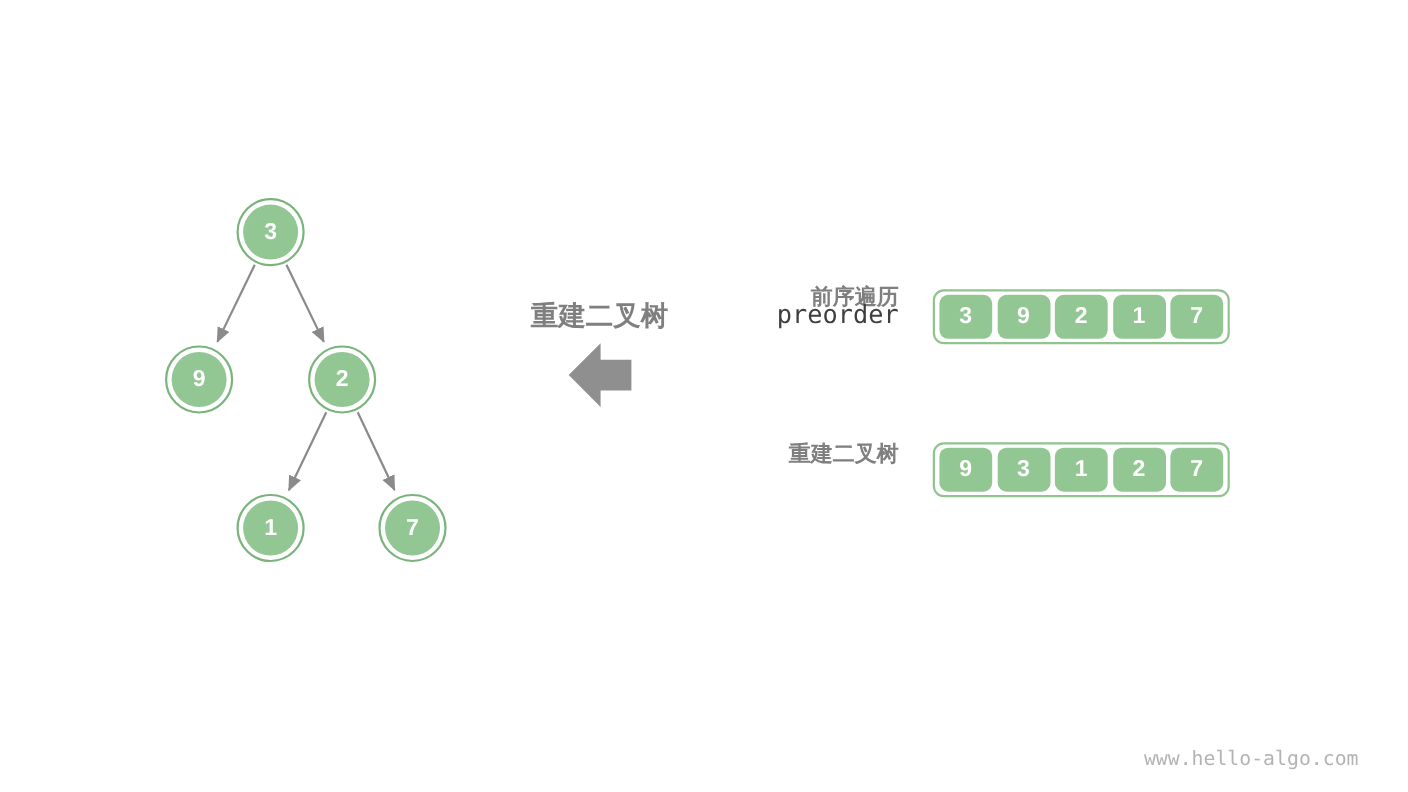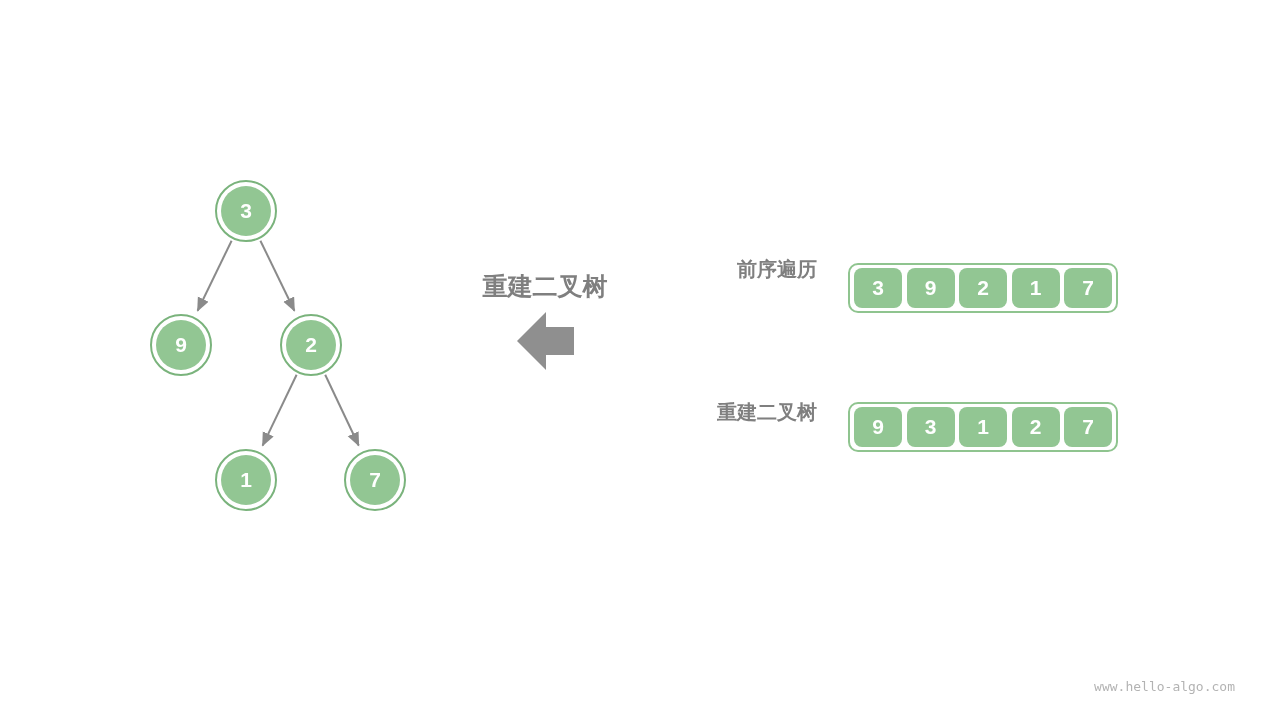--- a/index.html
+++ b/index.html
@@ -103,21 +103,21 @@
     display: flex;
     align-items: center;
     justify-content: center;
   }
   
   .watermark {
     position: absolute;
     right: 45px;
     top: 679px;
     color: #B3B3B3;
-    font-size: 13px;
+    font-size: 18px;
     font-family: "DejaVu Sans Mono", monospace;
   }
 </style>
 </head>
 <body>
 
 <div class="canvas">
 
   <svg class="edges-svg">
     <defs>
@@ -146,20 +146,21 @@
   <div class="tree-node" style="left:344px; top:449px;">
     <div class="tree-node-inner">7</div>
   </div>
 
   <div class="transform-label">重建二叉树</div>
   <svg class="block-arrow-svg" viewBox="0 0 80 75">
     <polygon points="64,22 36,22 36,7 7,36 36,65 36,50 64,50" fill="#8F8F8F"></polygon>
   </svg>
 
   <div class="trav-label-zh" style="top:231px;">前序遍历</div>
+  <div class="trav-label-en" style="top:274px;">preorder</div>
   <div class="array-box" style="top:263px;">
     <div class="array-cell">3</div>
     <div class="array-cell">9</div>
     <div class="array-cell">2</div>
     <div class="array-cell">1</div>
     <div class="array-cell">7</div>
   </div>
 
   <div class="trav-label-zh" style="top:374px;">重建二叉树</div>
   <div class="array-box" style="top:402px;">

